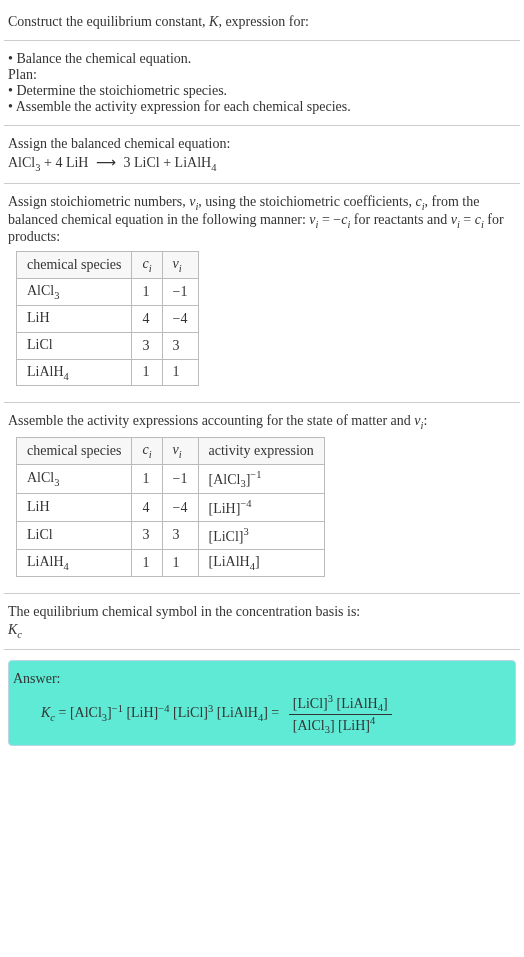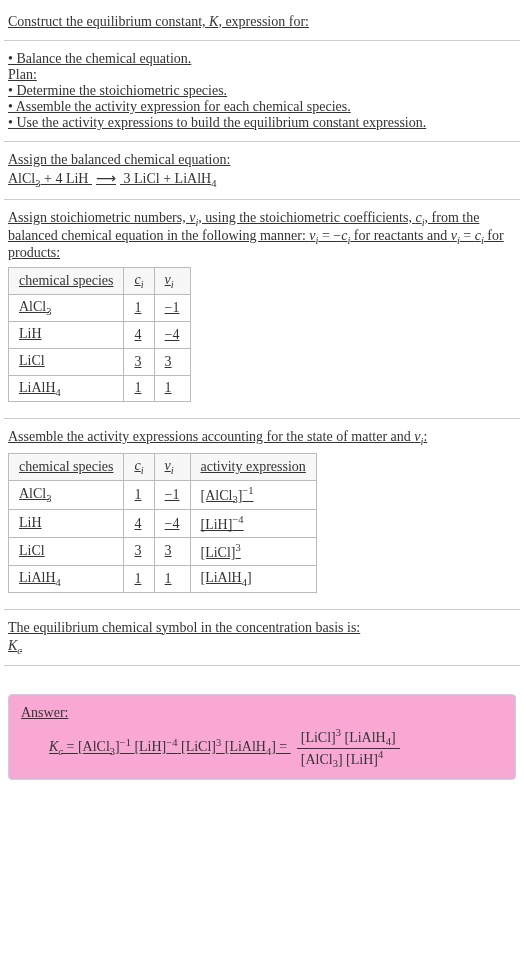--- a/index.html
+++ b/index.html
@@ -4,47 +4,47 @@
 <style>
 * { margin: 0; padding: 0; box-sizing: border-box; }
 body {
   font-family: Georgia, 'Times New Roman', serif;
   font-size: 14px;
   color: #333;
   background: #fff;
   width: 524px;
   padding: 8px 4px;
 }
-.section { padding: 6px 4px; text-decoration: underline; }
+.section { padding: 6px 4px; }
 hr.divider {
   border: none;
   border-top: 1px solid #ccc;
   margin: 4px 0;
 }
 .italic { font-style: italic; }
 sub { font-size: 0.75em; vertical-align: sub; }
 sup { font-size: 0.75em; vertical-align: super; }
 .arrow { padding: 0 4px; }
 table {
   border-collapse: collapse;
-  margin: 6px 0;
+  margin: 6px 8px;
 }
 table th, table td {
   border: 1px solid #bbb;
   padding: 4px 10px;
   text-align: left;
   font-weight: normal;
 }
 table th { background: #f7f7f7; }
 .answer-box {
-  background: #f9a8d4;
+  background: #5eead4;
   border: 1px solid #bcd5e6;
   border-radius: 4px;
-  padding: 10px 12px;
-  margin: 18px 0 0 0;
+  padding: 10px 4px;
+  margin: 0 0 0 0;
 }
 .answer-label { margin-bottom: 6px; }
 .frac {
   display: inline-block;
   vertical-align: middle;
   margin-left: 6px;
 }
 .frac .num {
   display: block;
   border-bottom: 1px solid #333;
@@ -66,21 +66,20 @@
   </div>
 </div>
 
 <hr class="divider">
 
 <div class="section">
   <div>• Balance the chemical equation.</div>
   <div>Plan:</div>
   <div>• Determine the stoichiometric species.</div>
   <div>• Assemble the activity expression for each chemical species.</div>
-  <div>• Use the activity expressions to build the equilibrium constant expression.</div>
 </div>
 
 <hr class="divider">
 
 <div class="section">
   <div>Assign the balanced chemical equation:</div>
   <div class="eq-line">
     <span>AlCl</span><sub>3</sub><span> + 4 LiH </span><span class="arrow">⟶</span><span> 3 LiCl + LiAlH</span><sub>4</sub>
   </div>
 </div>

